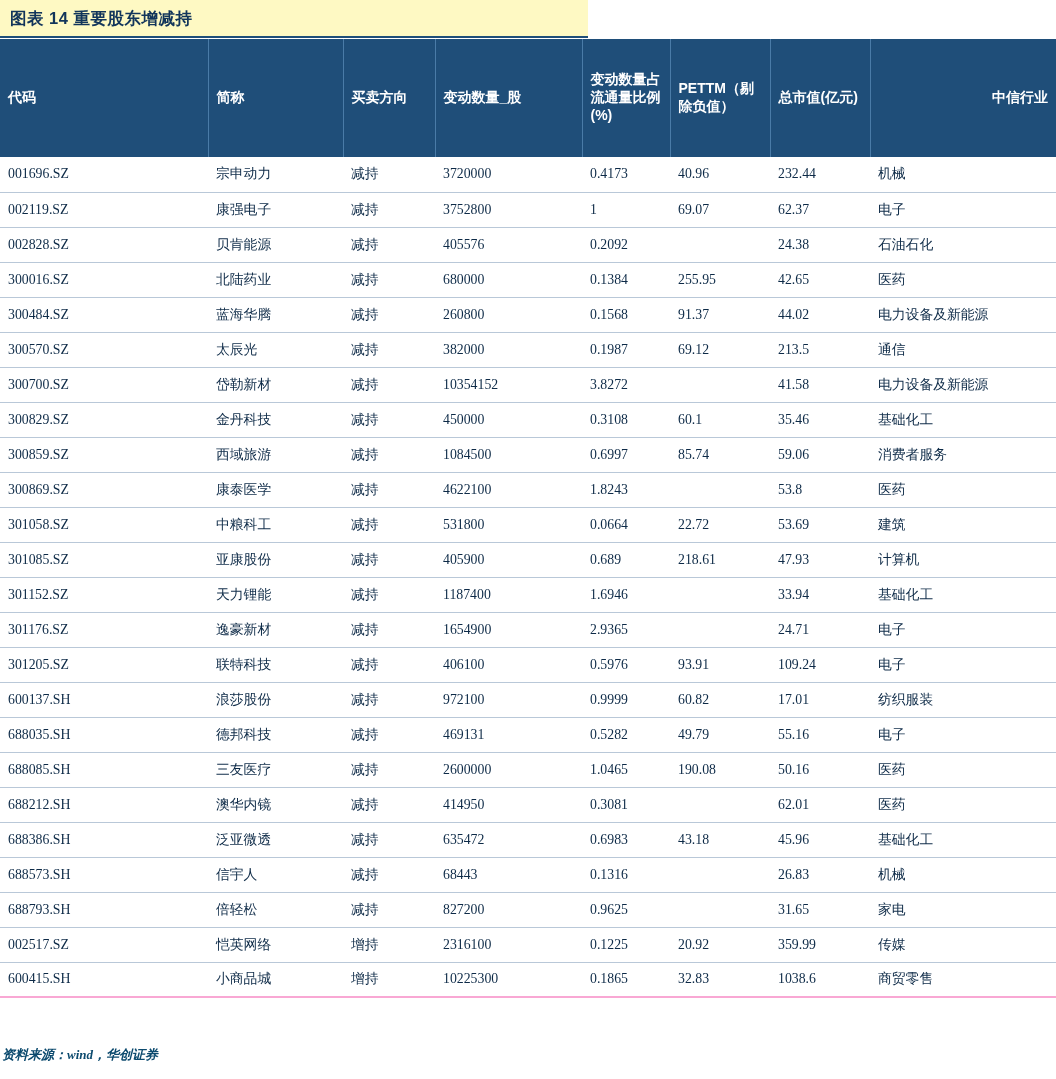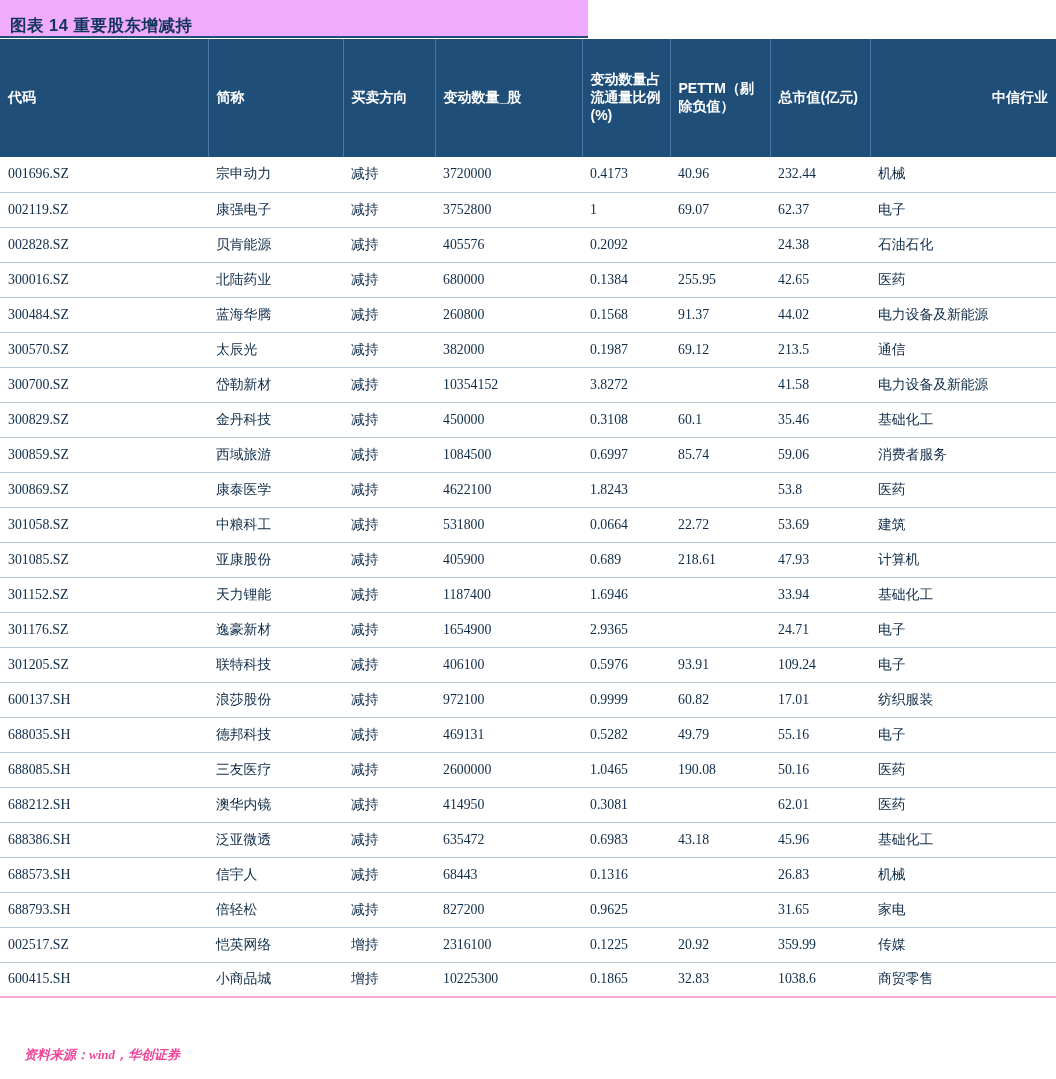--- a/index.html
+++ b/index.html
@@ -21,23 +21,23 @@
     position: relative;
     background: #ffffff;
   }
   
   .title-bar {
     position: absolute;
     left: 0;
     top: 0;
     width: 588px;
     height: 37px;
-    background: #f0abfc;
+    background: #fef9c3;
     display: flex;
-    align-items: flex-end;
+    align-items: center;
     box-sizing: border-box;
     padding-left: 10px;
   }
   .title-bar .title-text {
     font-family: "Liberation Sans", "DejaVu Sans", sans-serif;
     font-weight: bold;
     font-size: 16.5px;
     color: #12355b;
     letter-spacing: 0.5px;
     white-space: nowrap;
@@ -100,27 +100,27 @@
   col.c2 { width: 92px; }
   col.c3 { width: 147px; }
   col.c4 { width: 88px; }
   col.c5 { width: 100px; }
   col.c6 { width: 100px; }
   col.c7 { width: 186px; }
 
   
   .source {
     position: absolute;
-    left: 24px;
+    left: 2px;
     top: 1046px;
     font-family: "Liberation Serif", "DejaVu Serif", serif;
     font-style: italic;
     font-weight: bold;
     font-size: 13px;
-    color: #ec4899;
+    color: #0c4a6e;
     white-space: nowrap;
   }
 </style>
 </head>
 <body>
 
 <div class="page">
 
   <div class="title-bar">
     <span class="title-text">图表 14   重要股东增减持</span>

